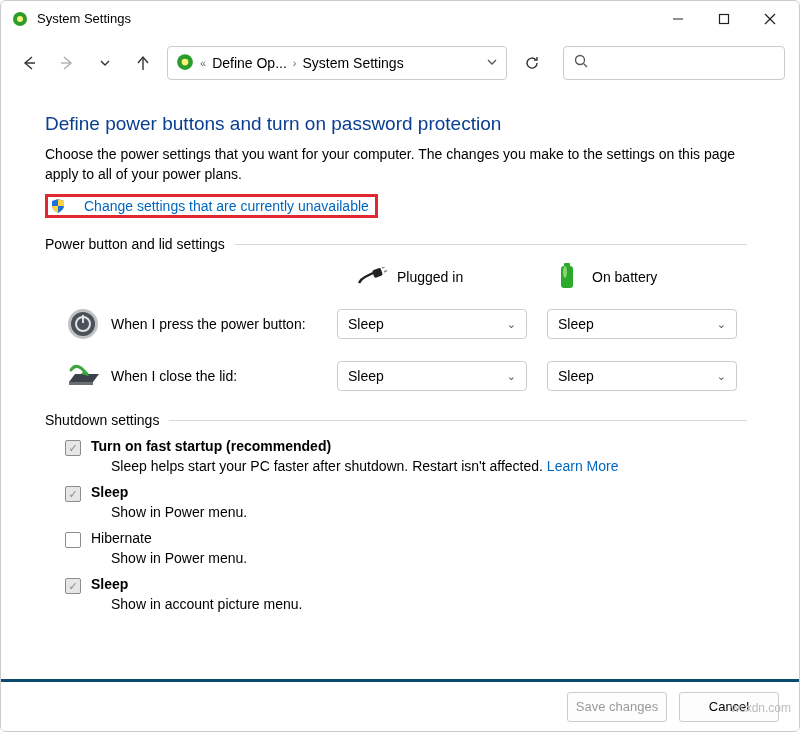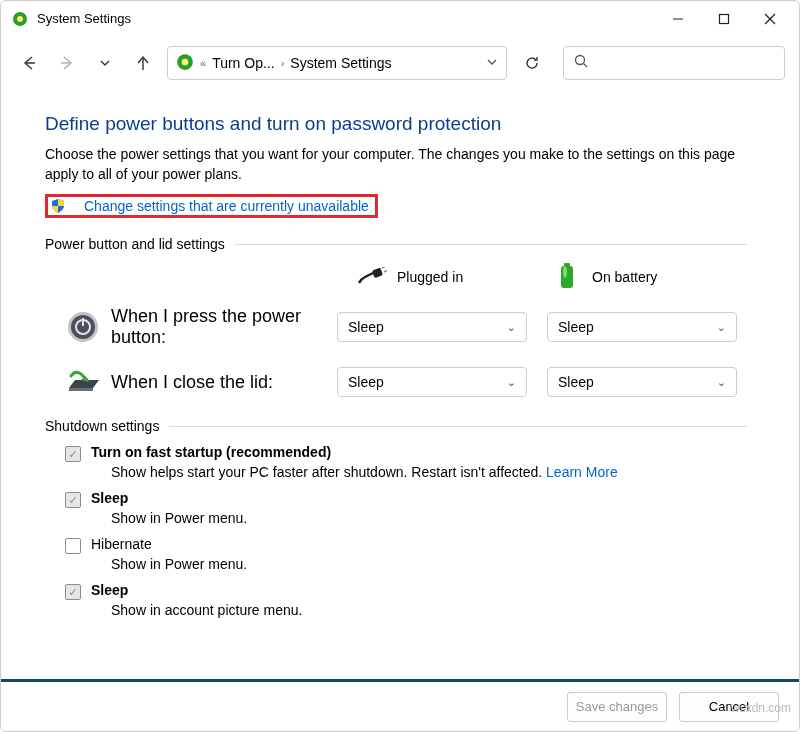--- a/index.html
+++ b/index.html
@@ -128,21 +128,21 @@
   .setting-row {
     display: flex; align-items: center;
     margin: 8px 0 16px 0;
     gap: 10px;
   }
   .row-icon {
     width: 36px; height: 36px;
     display: flex; align-items: center; justify-content: center;
     margin-left: 20px;
   }
-  .row-label { flex: 0 0 216px; font-size: 18px; }
+  .row-label { flex: 0 0 216px; font-size: 14px; }
   .select {
     width: 190px; height: 30px;
     border: 1px solid #ccc;
     border-radius: 4px;
     display: flex; align-items: center;
     padding: 0 10px;
     font-size: 14px;
     justify-content: space-between;
     margin-right: 10px;
   }
@@ -247,21 +247,21 @@
   </div>
 
   <div class="crumb-box">
     <div>
       <svg width="18" height="18" viewBox="0 0 16 16">
           <circle cx="8" cy="8" r="7" fill="#2a9d2a"></circle>
           <circle cx="8" cy="8" r="3" fill="#fff176"></circle>
         </svg>
     </div>
     <span class="crumb-sep">«</span>
-    <span class="crumb-text">Turn Op...</span>
+    <span class="crumb-text">Define Op...</span>
     <span class="crumb-sep">›</span>
     <span class="crumb-text">System Settings</span>
     <span class="crumb-chev">
       <svg width="12" height="12" viewBox="0 0 12 12">
           <path d="M2 4 L6 8 L10 4" fill="none" stroke="#555" stroke-width="1.3"></path>
         </svg>
     </span>
   </div>
 
   <div class="refresh-btn">
@@ -370,21 +370,21 @@
     <span>Shutdown settings</span>
     <div class="line"></div>
   </div>
 
   <div class="shutdown-list">
     <div class="chk-row">
       <div class="chk">✓</div>
       <span class="chk-label">Turn on fast startup (recommended)</span>
     </div>
     <div class="chk-desc">
-      <span>Show helps start your PC faster after shutdown. Restart isn't affected. </span><a href="#" class="link">Learn More</a>
+      <span>Sleep helps start your PC faster after shutdown. Restart isn't affected. </span><a href="#" class="link">Learn More</a>
     </div>
 
     <div class="chk-row">
       <div class="chk">✓</div>
       <span class="chk-label">Sleep</span>
     </div>
     <div class="chk-desc">Show in Power menu.</div>
 
     <div class="chk-row">
       <div class="chk unchecked"></div>

